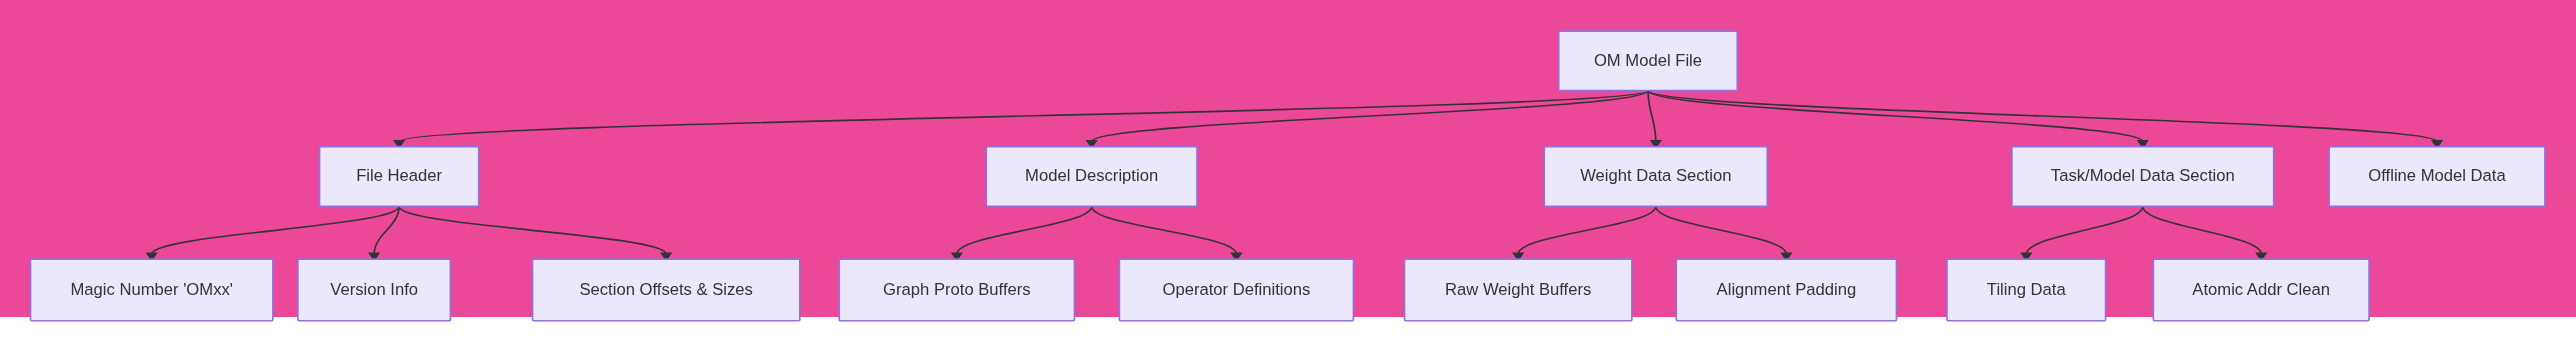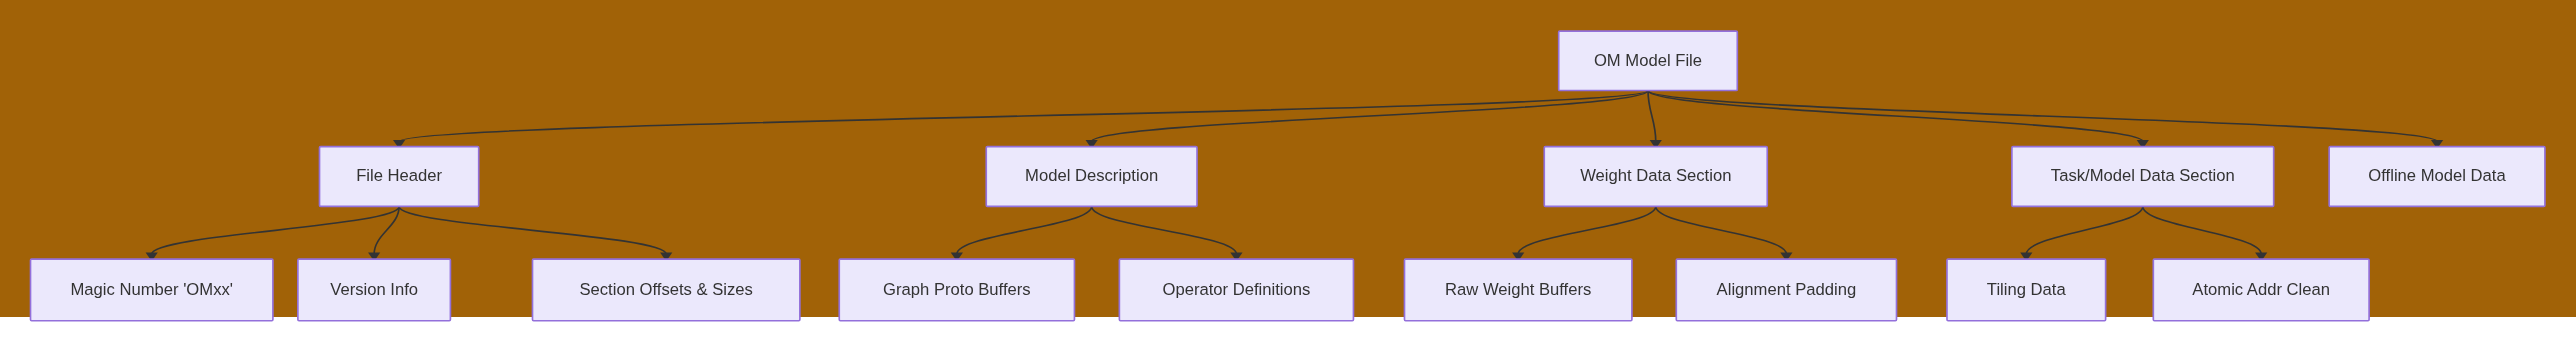--- a/index.html
+++ b/index.html
@@ -10,21 +10,21 @@
   body {
     width: 2576px;
     height: 353px;
     overflow: hidden;
     font-family: "Liberation Sans", sans-serif;
   }
   #diagram-root {
     position: relative;
     width: 2576px;
     height: 317px;
-    background: #a16207;
+    background: #ec4899;
   }
   svg.flowchart {
     display: block;
     width: 2576px;
     height: 353px;
   }
   .node-rect {
     fill: #ebe8fc;
     stroke: #9370db;
     stroke-width: 3px;

